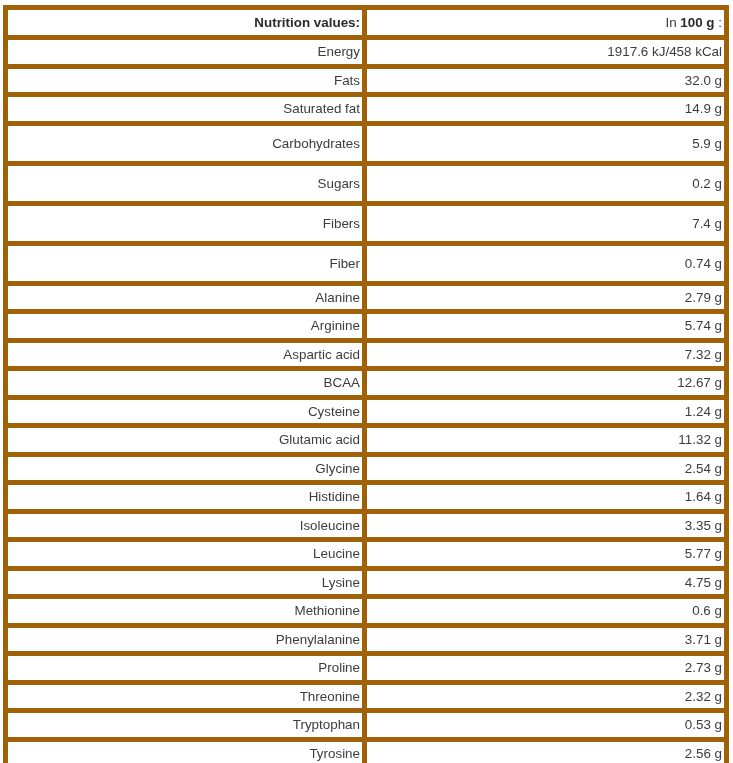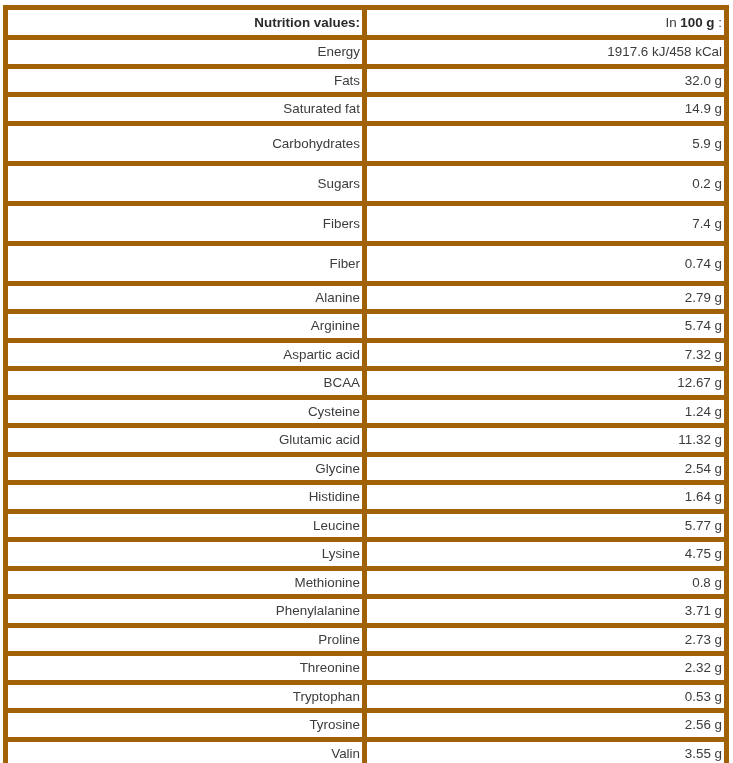--- a/index.html
+++ b/index.html
@@ -137,34 +137,38 @@
   <tr class="normal">
     <td>Glycine</td>
     <td>2.54 g</td>
   </tr>
 
   <tr class="normal">
     <td>Histidine</td>
     <td>1.64 g</td>
   </tr>
 
+  <tr class="normal">
+    <td>Isoleucine</td>
+    <td>3.35 g</td>
+  </tr>
 
   <tr class="normal">
     <td>Leucine</td>
     <td>5.77 g</td>
   </tr>
 
   <tr class="normal">
     <td>Lysine</td>
     <td>4.75 g</td>
   </tr>
 
   <tr class="normal">
     <td>Methionine</td>
-    <td>0.8 g</td>
+    <td>0.6 g</td>
   </tr>
 
   <tr class="normal">
     <td>Phenylalanine</td>
     <td>3.71 g</td>
   </tr>
 
   <tr class="normal">
     <td>Proline</td>
     <td>2.73 g</td>

